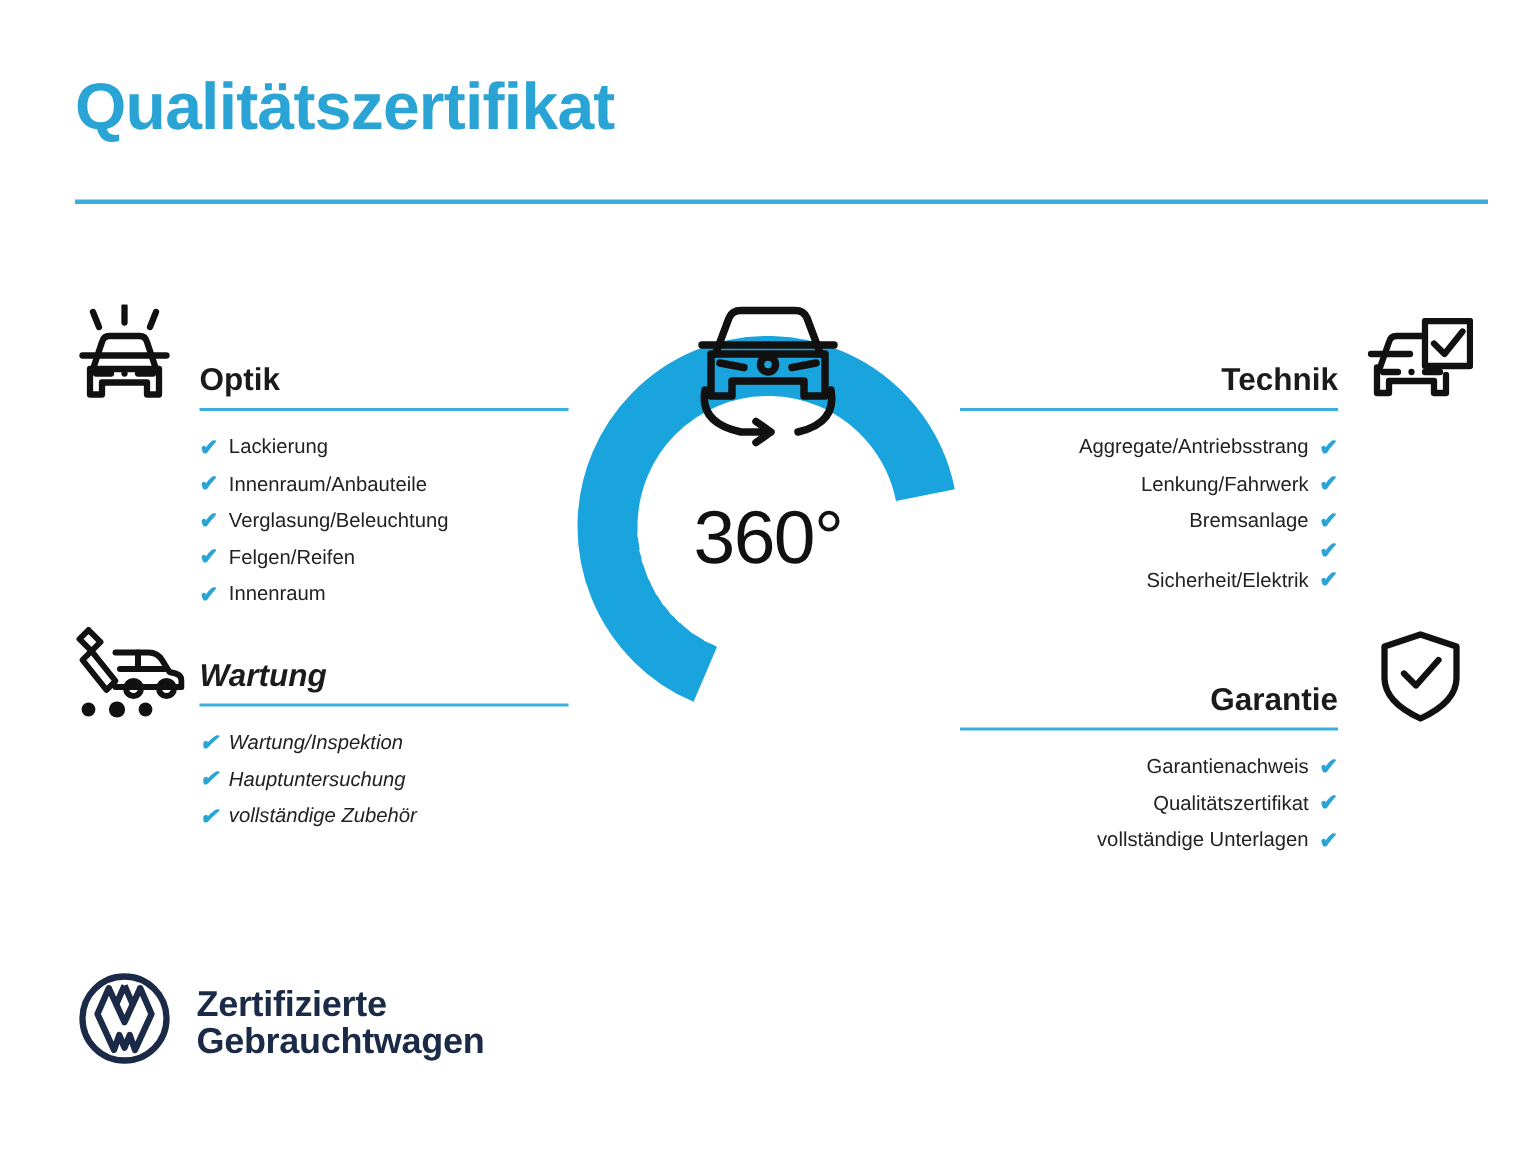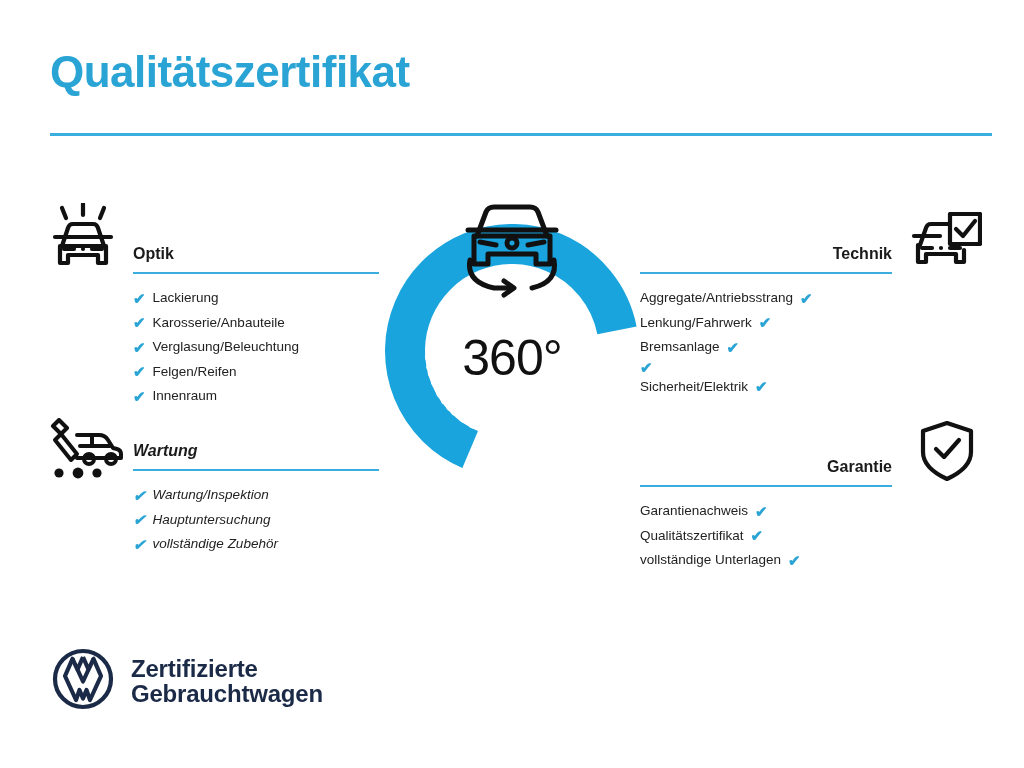--- a/index.html
+++ b/index.html
@@ -46,21 +46,21 @@
 
   
   .section {
     position: absolute;
   }
   .section-head {
     position: relative;
     height: 34px;
   }
   .section-title {
-    font-size: 16px;
+    font-size: 21px;
     font-weight: bold;
     color: #1b1b1b;
     line-height: 28px;
     white-space: nowrap;
   }
   .section-rule {
     position: absolute;
     left: 0;
     right: 0;
     bottom: 0;
@@ -89,21 +89,21 @@
     line-height: 1;
     flex: 0 0 auto;
   }
 
   
   .col-left .section-title { text-align: left; }
   .col-left .item-list li { justify-content: flex-start; }
 
   
   .col-right .section-title { text-align: right; }
-  .col-right .item-list li { }
+  .col-right .item-list li { justify-content: flex-end; }
 
   
   .sec-icon {
     position: absolute;
   }
 
   
   .badge {
     position: absolute;
     left: 376px;
@@ -182,21 +182,21 @@
       <div class="section-title">Optik</div>
       <div class="section-rule"></div>
     </div>
     <ul class="item-list">
       <li>
           <span class="check">✔</span>
           <span>Lackierung</span>
         </li>
       <li>
           <span class="check">✔</span>
-          <span>Karosserie/Anbauteile</span>
+          <span>Innenraum/Anbauteile</span>
         </li>
       <li>
           <span class="check">✔</span>
           <span>Verglasung/Beleuchtung</span>
         </li>
       <li>
           <span class="check">✔</span>
           <span>Felgen/Reifen</span>
         </li>
       <li>

